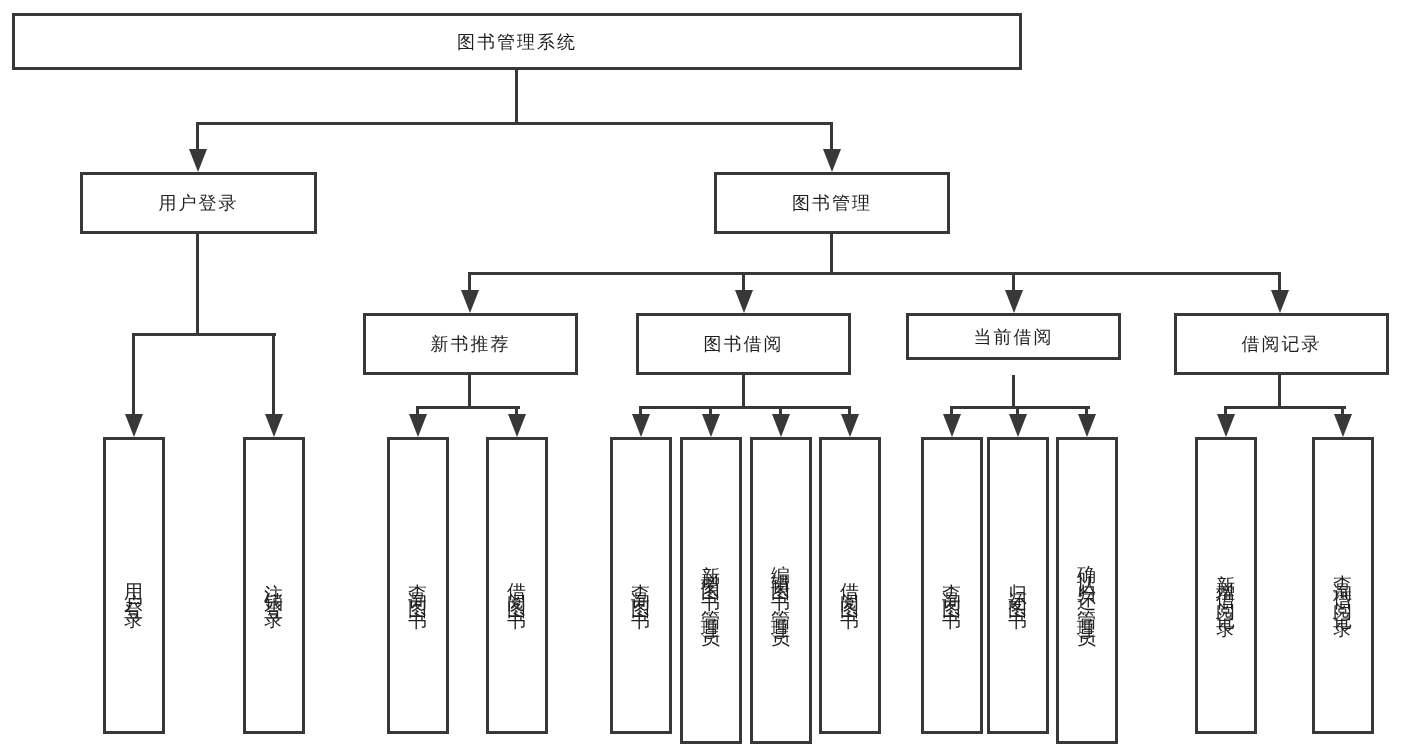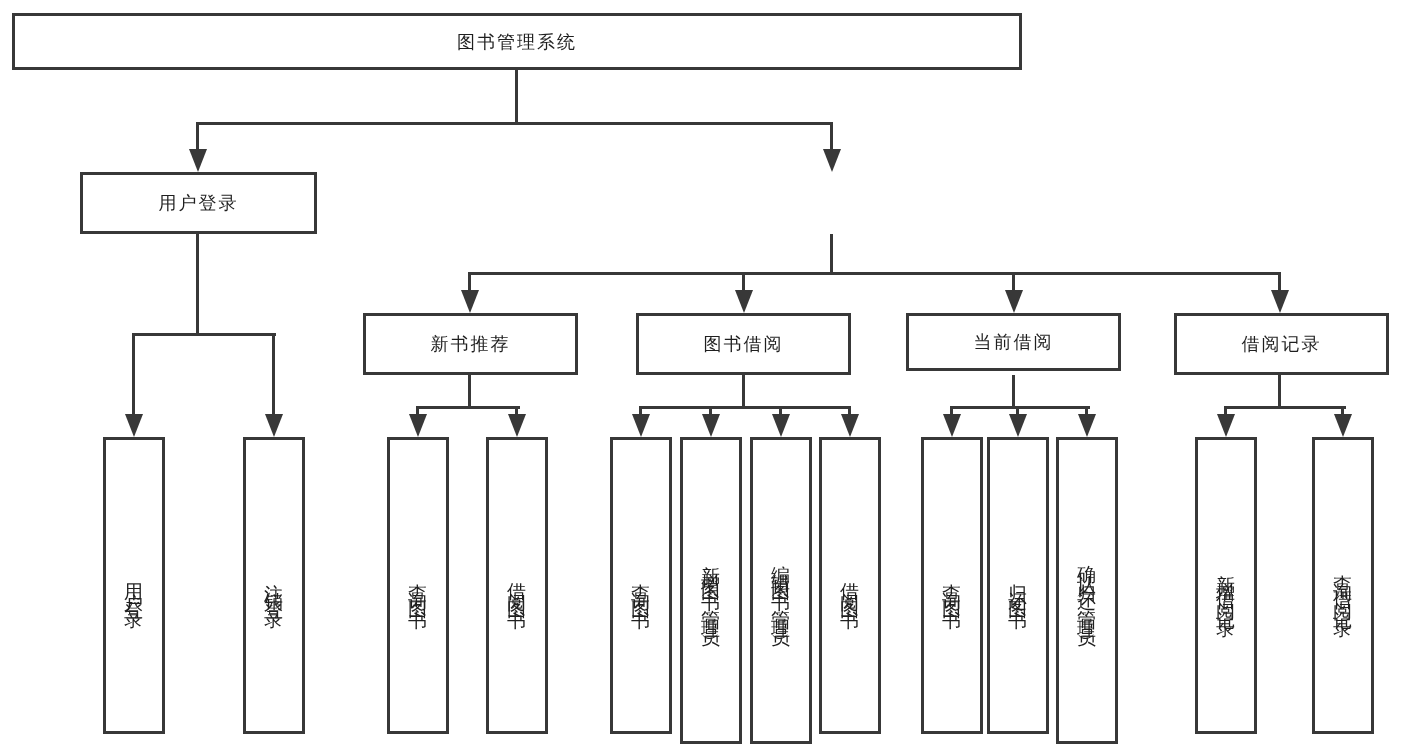--- a/index.html
+++ b/index.html
@@ -37,20 +37,21 @@
   <div class="node h" style="left:12px;top:13px;width:1010px;height:57px">图书管理系统</div>
 
   <div class="vline" style="left:515px;top:70px;height:54px"></div>
   <div class="hline" style="left:196px;top:122px;width:637px"></div>
   <div class="vline" style="left:196px;top:122px;height:29px"></div>
   <div class="vline" style="left:830px;top:122px;height:29px"></div>
   <div class="arrow" style="left:189px;top:149px"></div>
   <div class="arrow" style="left:823px;top:149px"></div>
 
   <div class="node h" style="left:80px;top:172px;width:237px;height:62px">用户登录</div>
+  <div class="node h" style="left:714px;top:172px;width:236px;height:62px">图书管理</div>
 
   <div class="vline" style="left:196px;top:234px;height:101px"></div>
   <div class="hline" style="left:132px;top:333px;width:144px"></div>
   <div class="vline" style="left:132px;top:333px;height:84px"></div>
   <div class="vline" style="left:272px;top:333px;height:84px"></div>
   <div class="arrow" style="left:125px;top:414px"></div>
   <div class="arrow" style="left:265px;top:414px"></div>
 
   <div class="vline" style="left:830px;top:234px;height:41px"></div>
   <div class="hline" style="left:468px;top:272px;width:813px"></div>
@@ -58,21 +59,21 @@
   <div class="vline" style="left:742px;top:272px;height:21px"></div>
   <div class="vline" style="left:1012px;top:272px;height:21px"></div>
   <div class="vline" style="left:1278px;top:272px;height:21px"></div>
   <div class="arrow" style="left:461px;top:290px"></div>
   <div class="arrow" style="left:735px;top:290px"></div>
   <div class="arrow" style="left:1005px;top:290px"></div>
   <div class="arrow" style="left:1271px;top:290px"></div>
 
   <div class="node h" style="left:636px;top:313px;width:215px;height:62px">图书借阅</div>
   <div class="node h" style="left:363px;top:313px;width:215px;height:62px">新书推荐</div>
-  <div class="node h" style="left:906px;top:313px;width:215px;height:58px">当前借阅</div>
+  <div class="node h" style="left:906px;top:313px;width:215px;height:47px">当前借阅</div>
   <div class="node h" style="left:1174px;top:313px;width:215px;height:62px">借阅记录</div>
 
   <div class="vline" style="left:468px;top:375px;height:34px"></div>
   <div class="hline" style="left:416px;top:406px;width:104px"></div>
   <div class="vline" style="left:416px;top:406px;height:11px"></div>
   <div class="vline" style="left:515px;top:406px;height:11px"></div>
   <div class="arrow" style="left:409px;top:414px"></div>
   <div class="arrow" style="left:508px;top:414px"></div>
 
   <div class="vline" style="left:742px;top:375px;height:34px"></div>

